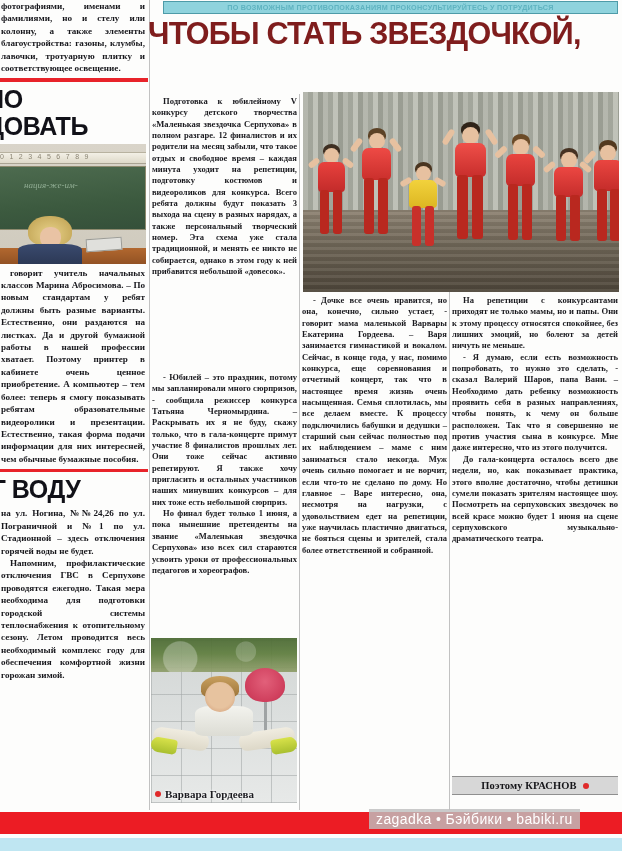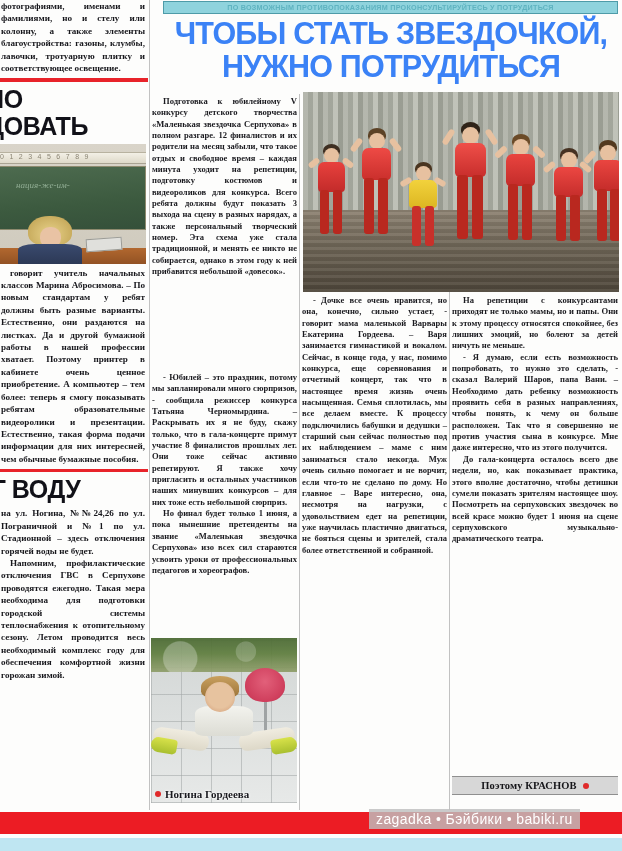--- a/index.html
+++ b/index.html
@@ -116,21 +116,21 @@
     position: absolute; left: 2px; top: 9px; width: 146px;
     font-family: "Liberation Sans", sans-serif;
     font-size: 7px; color: #8b8574; letter-spacing: 5.5px;
   }
   .lc-photo .board {
     position: absolute; left: 0; top: 22px; width: 148px; height: 64px;
     background: linear-gradient(175deg,#4d6b4f 0%,#3c5a3f 60%,#35503a 100%);
     border: 1px solid #8d8a6e;
   }
   .lc-photo .board-txt {
-    position: absolute; left: 18px; top: 36px;
+    position: absolute; left: 26px; top: 36px;
     font-family: "Liberation Serif", serif;
     font-size: 9px; color: #9fbba2; font-style: italic;
     opacity: .85;
   }
   .lc-photo .teacher-hair {
     position: absolute; left: 30px; top: 72px; width: 44px; height: 30px;
     background: radial-gradient(ellipse at 50% 60%, #e8d28a 0%, #c9ad5f 70%, #9b8445 100%);
     border-radius: 48% 48% 40% 40%;
   }
   .lc-photo .teacher-face {
@@ -155,30 +155,30 @@
   
   .vdiv {
     position: absolute;
     width: 1px;
     background: #c2c2c2;
   }
 
   
   .main-headline {
     position: absolute;
-    left: 165px;
+    left: 148px;
     top: 17px;
     width: 452px;
     font-family: "Liberation Sans", sans-serif;
     font-weight: bold;
     font-size: 30.5px;
     line-height: 33px;
     letter-spacing: -0.8px;
-    color: #3b82f6;
-    text-align: center;
+    color: #7f1d1d;
+    text-align: left;
   }
   .main-headline .l2 { display: block; }
 
   
   .photo-dance {
     position: absolute;
     left: 303px;
     top: 92px;
     width: 316px;
     height: 200px;
@@ -414,21 +414,20 @@
 
     </div>
   </div>
 
   <div class="vdiv" style="left:149px; top:0px;   height:810px;"></div>
   <div class="vdiv" style="left:299px; top:94px;  height:716px;"></div>
   <div class="vdiv" style="left:449px; top:292px; height:518px;"></div>
 
   <h1 class="main-headline">
     <span class="l1">ЧТОБЫ СТАТЬ ЗВЕЗДОЧКОЙ,</span>
-    <span class="l2">НУЖНО ПОТРУДИТЬСЯ</span>
   </h1>
 
   <div class="photo-dance">
     <div class="pd-wall"></div>
     <div class="pd-floor"></div>
 
     <div class="kid" style="left:8px; top:52px; width:40px; height:96px;">
       <div class="hair" style="left:12px; top:0px; width:17px; height:13px; background:#3e2f22;"></div>
       <div class="head" style="left:13px; top:4px; width:15px; height:15px;"></div>
       <div class="torso" style="left:7px; top:18px; width:27px; height:30px; background:linear-gradient(180deg,#e8413d,#c22b2a);"></div>
@@ -530,21 +529,21 @@
     <div class="pg-girl-legL"></div>
     <div class="pg-girl-legR"></div>
     <div class="pg-shoeL"></div>
     <div class="pg-shoeR"></div>
     <div class="pg-girl-shirt"></div>
     <div class="pg-girl-hair"></div>
     <div class="pg-girl-head"></div>
 
     <div class="pg-caption">
       <span class="bullet"></span>
-      <span class="cap-text">Ногина Гордеева</span>
+      <span class="cap-text">Варвара Гордеева</span>
     </div>
   </div>
 
   <div class="bottom-red"></div>
   <div class="bottom-cyan"></div>
   <div class="watermark">zagadka • Бэйбики • babiki.ru</div>
 
 </div>
 
 </body></html>

